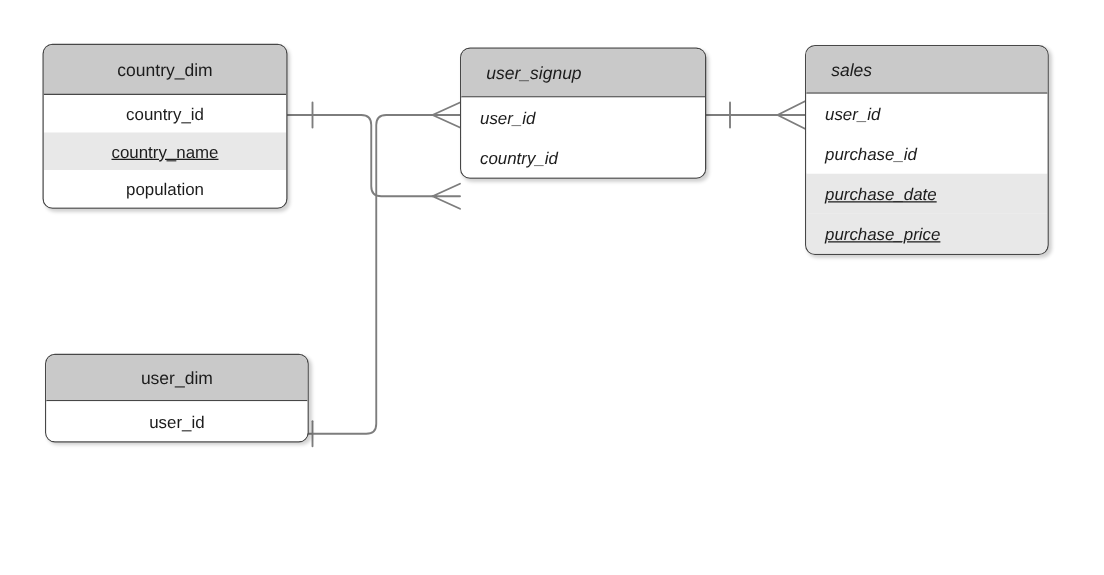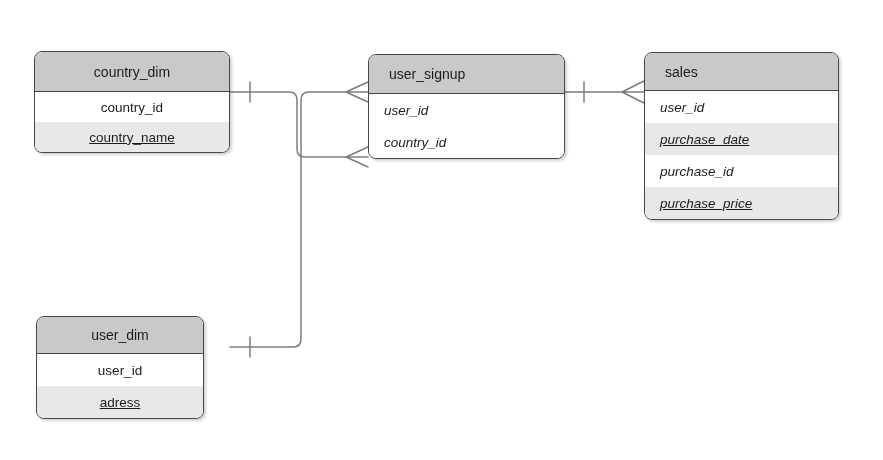--- a/index.html
+++ b/index.html
@@ -35,53 +35,52 @@
     stroke-linejoin: round;
   }
   .etable {
     position: absolute;
     border: 1.5px solid var(--border);
     border-radius: 8px;
     overflow: hidden;
     background: var(--row-fill);
     box-shadow: 2px 2px 3px rgba(0,0,0,0.18);
     font-size: 13.5px;
-    margin-top: 16px;
   }
   .etable .hdr {
     background: var(--header-fill);
     border-bottom: 1.5px solid var(--border);
     font-size: 14px;
     display: flex;
     align-items: center;
   }
   .etable .row {
     background: var(--row-fill);
     display: flex;
     align-items: center;
   }
   .etable .row.alt { background: var(--row-alt-fill); text-decoration: underline; }
   .etable.centered .hdr, .etable.centered .row { justify-content: center; }
-  .etable.leftal .hdr { padding-left: 20px; }
+  .etable.leftal .hdr { padding-left: 20px; font-style: italic; }
   .etable.leftal .row { padding-left: 15px; font-style: italic; }
 
   
   #t-country-dim { left: 34px; top: 35px; width: 196px; }
   #t-country-dim .hdr { height: 40px; }
   #t-country-dim .row { height: 30px; }
   
   #t-user-signup { left: 368px; top: 38px; width: 197px; }
   #t-user-signup .hdr { height: 39px; }
   #t-user-signup .row { height: 32px; }
   
   #t-sales { left: 644px; top: 36px; width: 195px; }
   #t-sales .hdr { height: 38px; }
   #t-sales .row { height: 32px; }
   
-  #t-user-dim { left: 36px; top: 300px; width: 168px; }
+  #t-user-dim { left: 36px; top: 283px; width: 211px; }
   #t-user-dim .hdr { height: 37px; }
   #t-user-dim .row { height: 32px; }
 </style>
 </head>
 <body>
 
 <div class="canvas">
 
   <svg class="edges" viewBox="0 0 883 460">
 
@@ -101,35 +100,35 @@
       <path d="M 565,92 H 622"></path>
       <path d="M 584,82 V 102"></path>
       <path d="M 622,92 L 644,81 M 622,92 L 644,92 M 622,92 L 644,103"></path>
     </g>
   </svg>
 
   <div class="etable centered" id="t-country-dim">
     <div class="hdr">country_dim</div>
     <div class="row">country_id</div>
     <div class="row alt">country_name</div>
+    <div class="row">population</div>
   </div>
 
   <div class="etable leftal" id="t-user-signup">
     <div class="hdr">user_signup</div>
     <div class="row">user_id</div>
     <div class="row">country_id</div>
   </div>
 
   <div class="etable leftal" id="t-sales">
     <div class="hdr">sales</div>
     <div class="row">user_id</div>
+    <div class="row">purchase_id</div>
     <div class="row alt">purchase_date</div>
-    <div class="row">purchase_id</div>
     <div class="row alt">purchase_price</div>
   </div>
 
   <div class="etable centered" id="t-user-dim">
     <div class="hdr">user_dim</div>
     <div class="row">user_id</div>
-    <div class="row alt">adress</div>
   </div>
 
 </div>
 
 </body></html>

